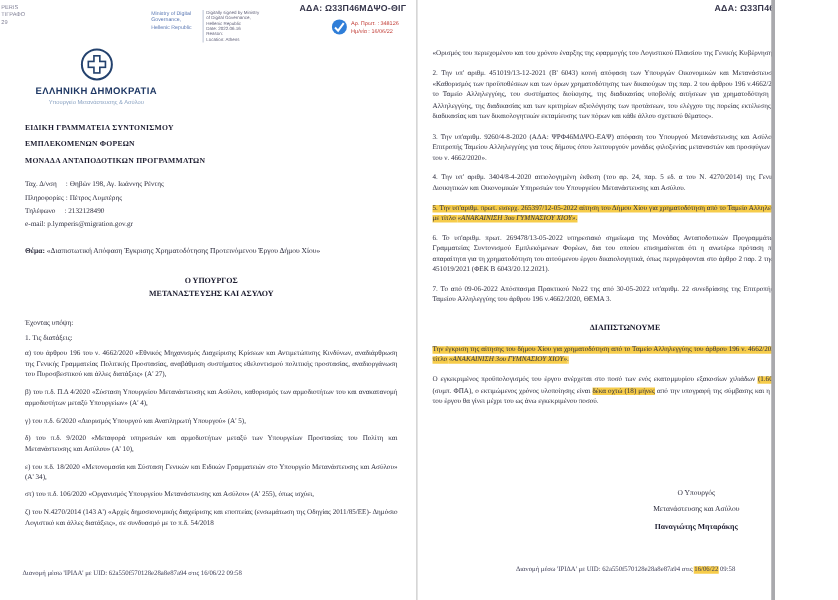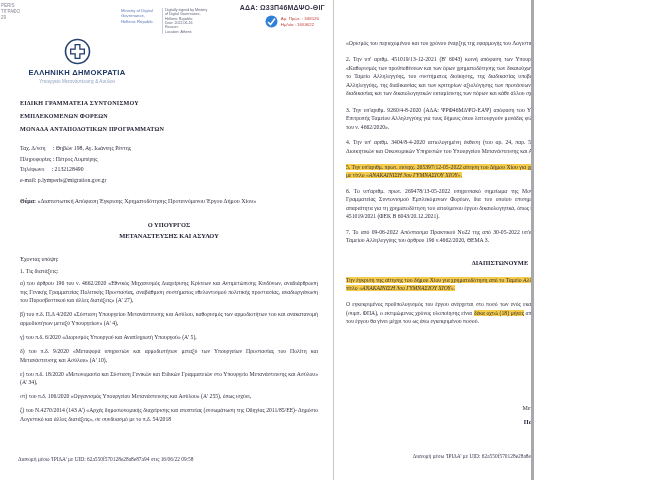--- a/index.html
+++ b/index.html
@@ -1,17 +1,17 @@
 <!DOCTYPE html>
 <html><head>
 <meta charset="utf-8">
 <style>
   html,body { margin:0; padding:0; background:#ffffff; }
   .screen {
-    position:relative; width:534px; height:480px; background:#ffffff;
+    position:relative; width:620px; height:480px; background:#ffffff;
     font-family:"Liberation Serif", serif; color:#2e2e3f; overflow:hidden;
   }
   .divider { position:absolute; top:0; bottom:0; width:1px; background:#c9c9c9; }
   .edge    { position:absolute; top:0; bottom:0; right:0; width:3px; background:#a9a9ad; }
   .page { position:absolute; top:0; height:480px; }
   .page-left  { left:0;   width:333px; }
   .page-right { left:334px; width:333px; }
 
   
   .corner-stamp { position:absolute; left:1px; top:3px; font-family:"Liberation Sans", sans-serif;

